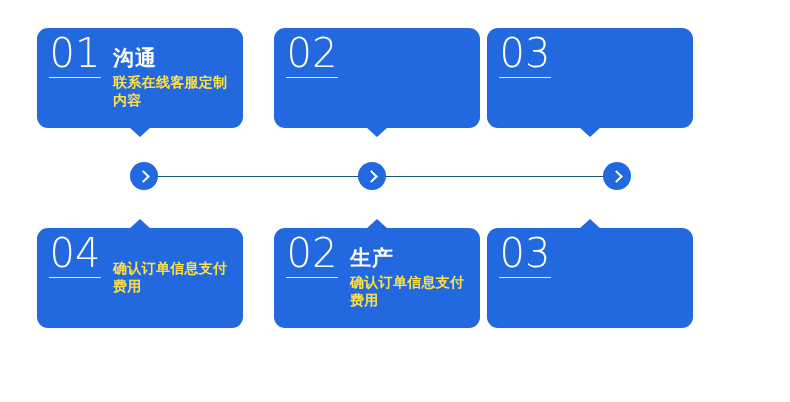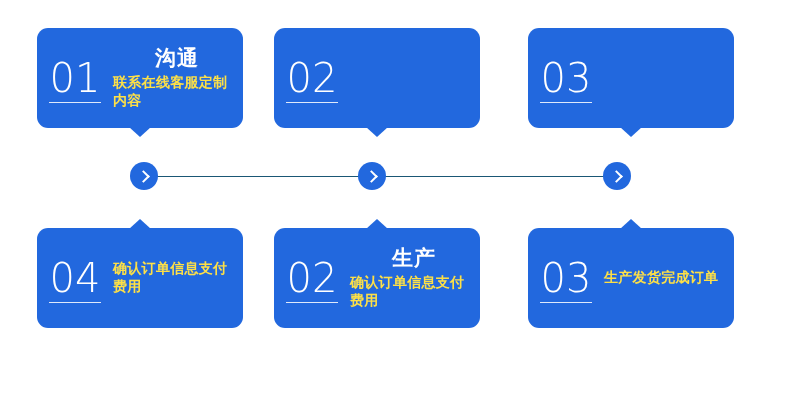--- a/index.html
+++ b/index.html
@@ -31,26 +31,25 @@
   .card-row.bottom { top: 228px; padding-left: 40px; }
 
   .step-card {
     position: absolute;
     width: 206px;
     height: 100px;
     background: #2268de;
     border-radius: 11px;
     box-sizing: border-box;
     display: flex;
-    align-items: center;
     padding: 0 8px 0 12px;
   }
   .step-card.pos-1 { left: 37px; }
   .step-card.pos-2 { left: 274px; }
-  .step-card.pos-3 { left: 528px; }
+  .step-card.pos-3 { left: 487px; }
 
   
   .pointer {
     position: absolute;
     left: 50%;
     width: 0;
     height: 0;
     margin-left: -11px;
     border-left: 11px solid transparent;
     border-right: 11px solid transparent;
@@ -96,21 +95,20 @@
     justify-content: center;
     padding-bottom: 2px;
   }
   .step-title {
     font-size: 21px;
     line-height: 24px;
     font-weight: 700;
     color: #ffffff;
     margin-bottom: 3px;
     letter-spacing: 1px;
-    margin-left: 42px;
   }
   .step-desc {
     font-size: 14px;
     line-height: 18px;
     font-weight: 700;
     color: #fde047;
     letter-spacing: 0.3px;
     max-width: 132px;
   }
   .step-card.wide-desc .step-desc { max-width: 140px; }
@@ -232,19 +230,18 @@
       </div>
     </div>
 
     <div class="step-card pos-3">
       <span class="pointer up"></span>
       <div class="num-block">
         <div class="num">03</div>
         <div class="num-rule"></div>
       </div>
       <div class="text-block">
-        <div class="step-desc">生产发货完成订单</div>
       </div>
     </div>
 
   </div>
 
 </div>
 
 </body></html>

